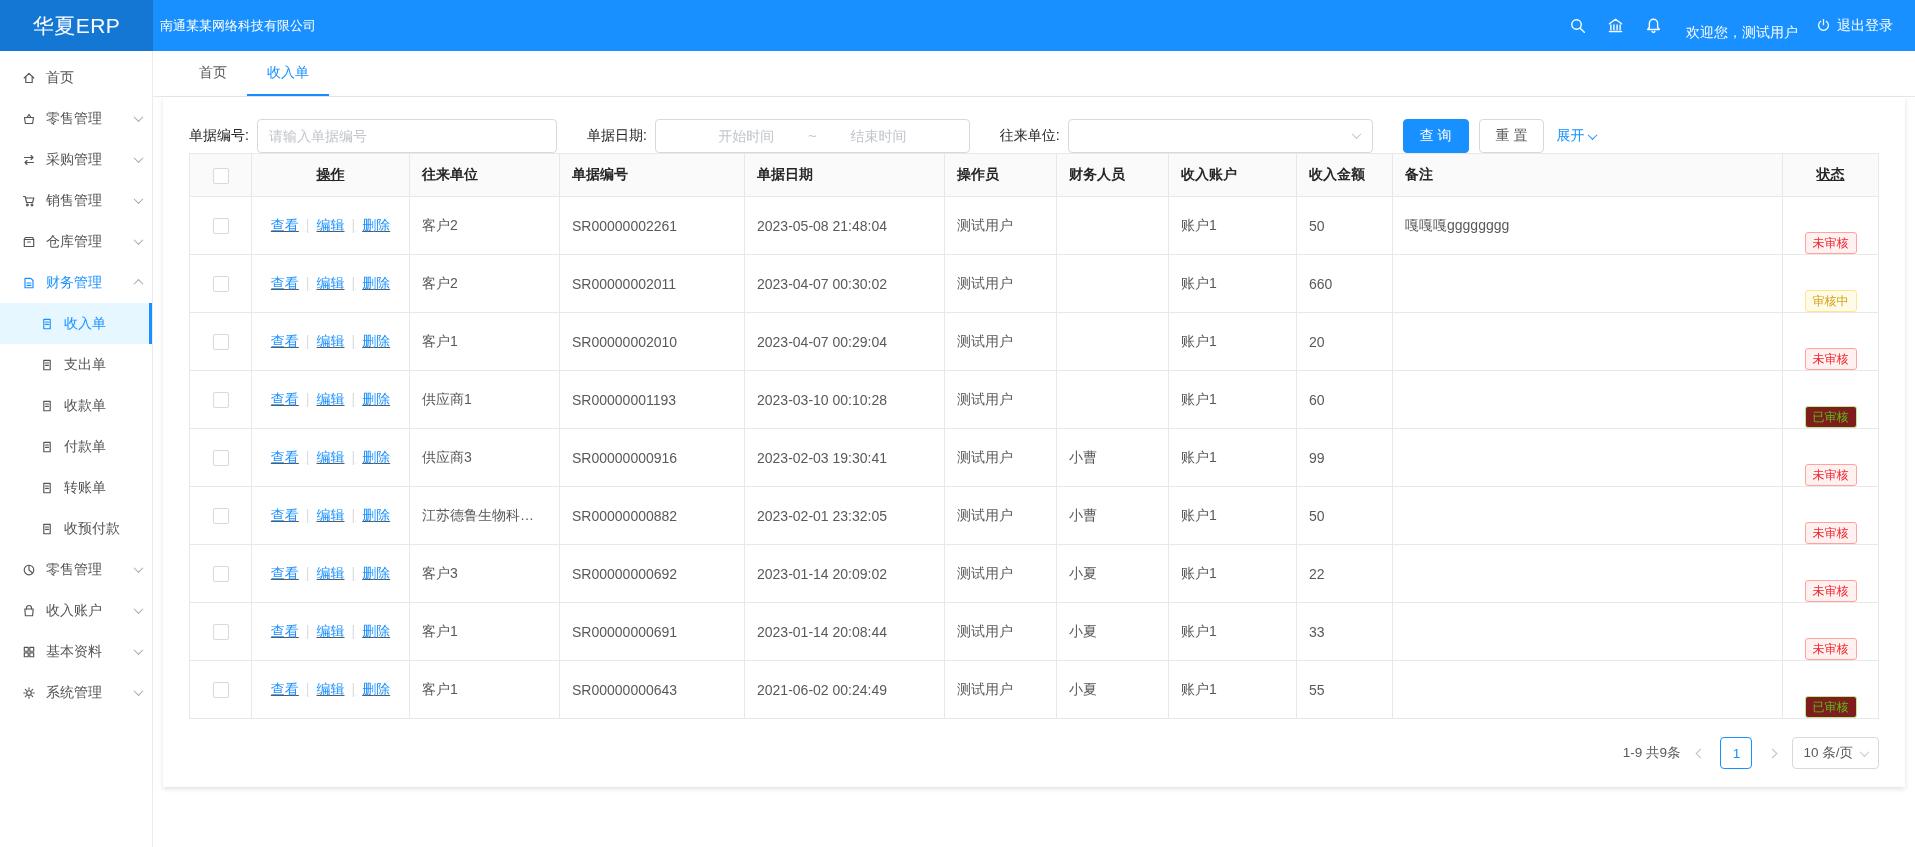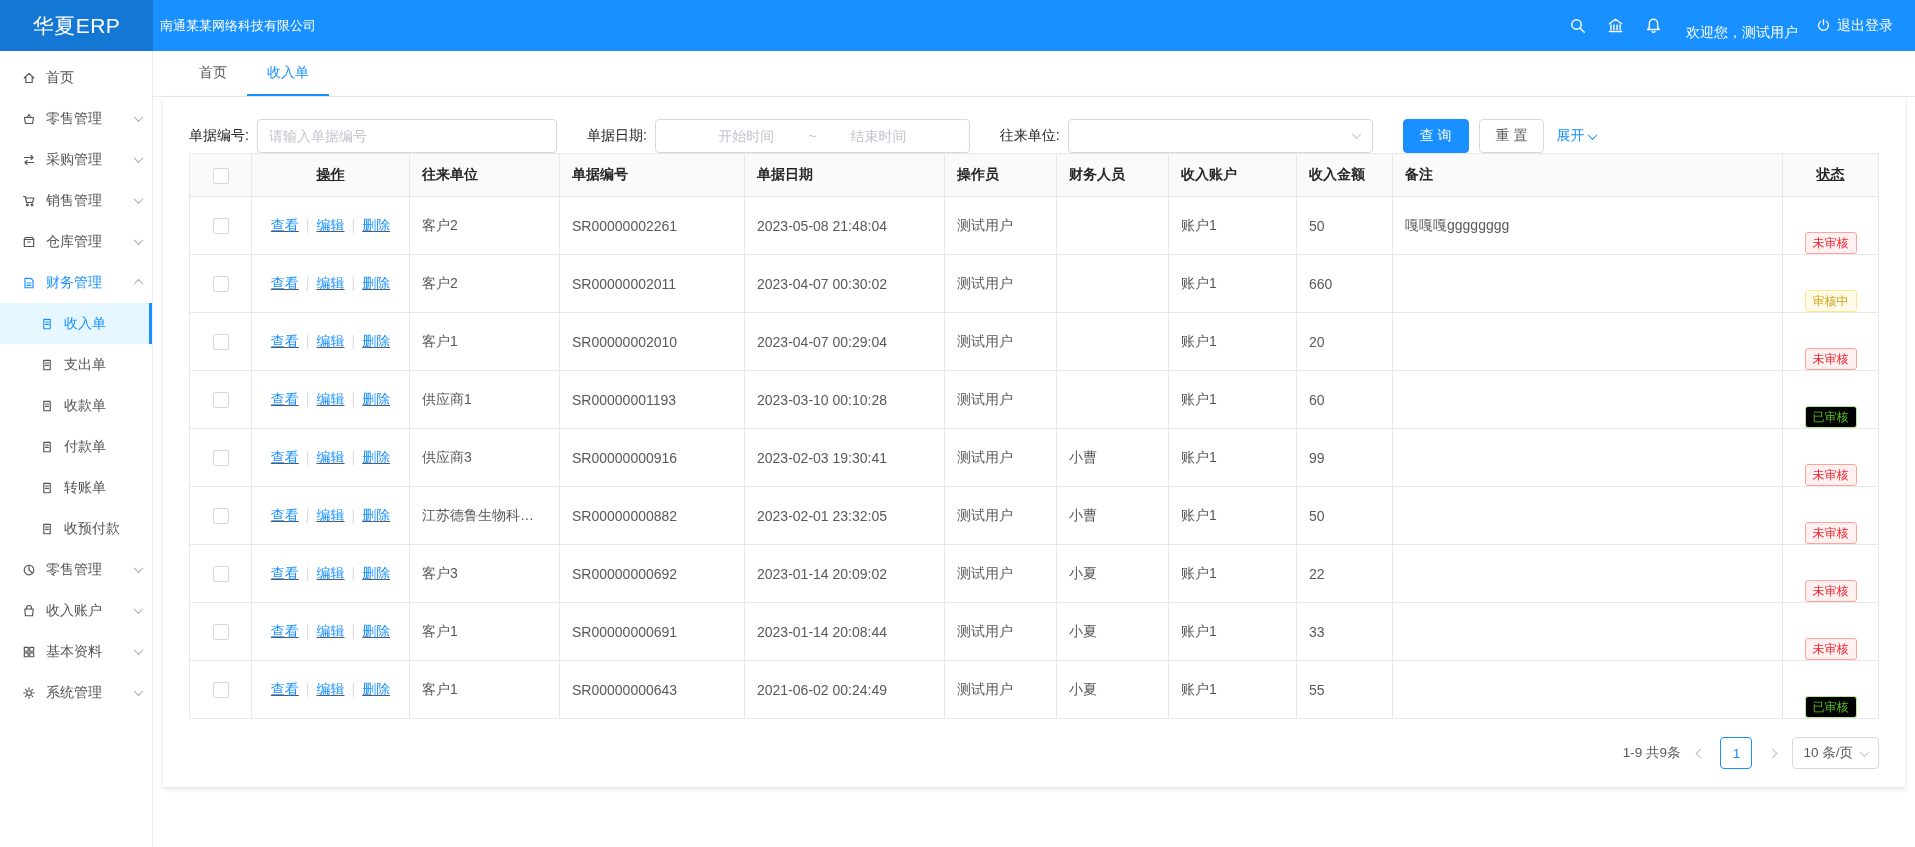--- a/index.html
+++ b/index.html
@@ -76,21 +76,21 @@
   th, td { border:1px solid #e8e8e8; padding:0 12px; height:47px; font-size:14px; overflow:hidden;
     white-space:nowrap; text-overflow:ellipsis; text-align:left; }
   th { background:#fafafa; color:#262626; font-weight:bold; height:43px; }
   .tc { text-align:center;text-decoration:underline; }
   .checkbox { display:inline-block; width:16px; height:16px; border:1px solid #d9d9d9; border-radius:2px; background:#fff; vertical-align:middle; cursor:pointer; }
   .lnk { color:#1890ff; cursor:pointer; text-decoration:none; }
   .sep { color:#dcdcdc; margin:0 7px; }
   .tag { display:inline-block; font-size:12px; line-height:20px; padding:0 7px; border-radius:3px; border:1px solid;margin-top:35px; }
   .tag-red { color:#f5222d; background:#fff1f0; border-color:#ffa39e; }
   .tag-orange { color:#d4a11c; background:#fffbe6; border-color:#ffe58f; }
-  .tag-green { color:#52c41a; background:#000000; border-color:#b7eb8f; }
+  .tag-green { color:#52c41a; background:#7f1d1d; border-color:#b7eb8f; }
 
   
   .pagination { display:flex; justify-content:flex-end; align-items:center; gap:10px; margin-top:18px; color:#595959; font-size:13.5px; }
   .pg-arrow { width:20px; display:flex; justify-content:center; color:#bfbfbf; cursor:pointer; }
   .pg-box { min-width:32px; height:32px; border:1px solid #d9d9d9; border-radius:4px; background:#fff; display:flex;
     align-items:center; justify-content:center; cursor:pointer; }
   .pg-box.current { border-color:#1890ff; color:#1890ff; }
   .pg-size { padding:0 10px; gap:8px; }
   .pg-size .chev { color:#c0c4cc; }
 

